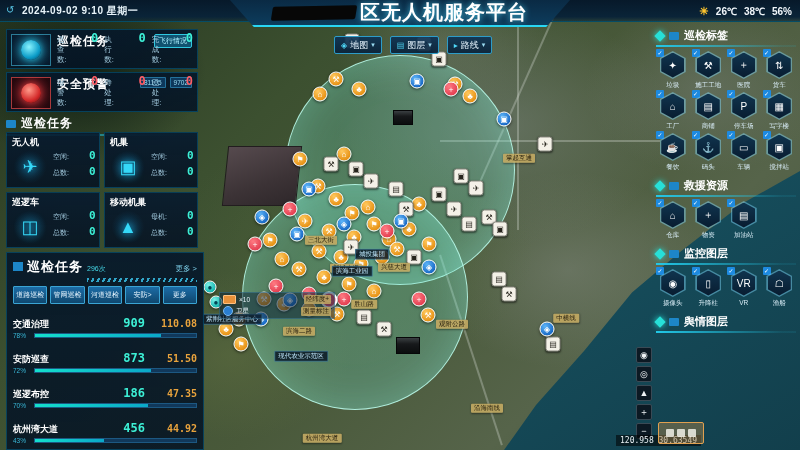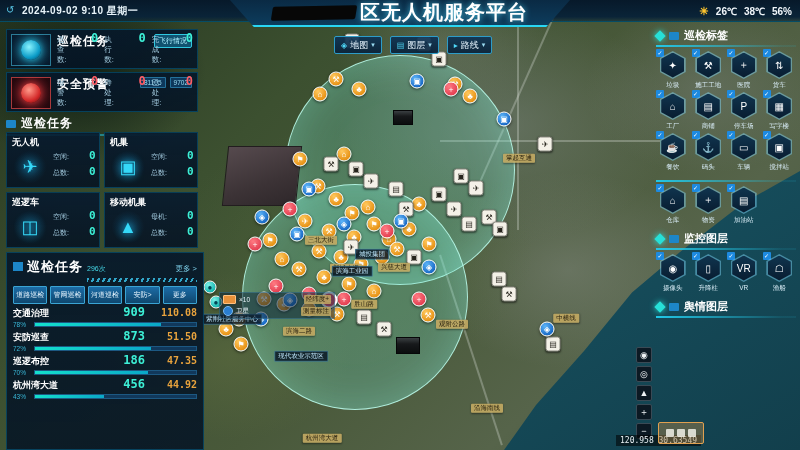--- a/index.html
+++ b/index.html
@@ -96,21 +96,21 @@
   
   #tasks{left:6px;top:252px;width:198px;height:198px;padding:5px 6px;}
   #tasks .hrow{display:flex;align-items:baseline;gap:4px;}
   #tasks .hrow .ttl{color:#fff;font-size:13px;font-weight:bold;letter-spacing:1px;}
   #tasks .hrow .sub{color:#46d8e8;font-size:7px;}
   #tasks .hrow .more{margin-left:auto;color:#7fd2ec;font-size:7.5px;cursor:pointer;}
   #tasks .hatch{height:4px;margin-top:2px;background:repeating-linear-gradient(115deg,rgba(60,200,240,.8) 0 2px,transparent 2px 5px);width:60%;margin-left:40%;}
   #tabrow{display:flex;gap:3px;margin-top:4px;}
   .tab{flex:1;text-align:center;padding:3px 0;font-size:7px;color:#e8f6ff;background:linear-gradient(180deg,#1c6ca6,#0f476e);border:1px solid #3aa4d4;border-radius:1px;cursor:pointer;white-space:nowrap;}
   #empty{text-align:center;color:#eef6fa;font-size:13px;font-weight:bold;letter-spacing:3px;margin:8px 0 4px;}
-  .trow{margin-top:1px;}
+  .trow{margin-top:12px;}
   .trow .l1{display:flex;align-items:baseline;}
   .trow .lab{color:#fff;font-size:9px;font-weight:bold;}
   .trow .cnt{margin-left:auto;color:#3df0d6;font-size:12px;font-weight:bold;font-family:"DejaVu Sans Mono",monospace;}
   .trow .amt{width:52px;text-align:right;color:#e8a33d;font-size:10px;font-weight:bold;font-family:"DejaVu Sans Mono",monospace;}
   .trow .l2{display:flex;align-items:center;gap:3px;margin-top:1px;}
   .trow .sub{color:#39b8d8;font-size:6.5px;width:18px;}
   .trow .bar{flex:1;height:5px;background:rgba(18,60,96,.9);border:1px solid rgba(40,120,170,.5);}
   .trow .bar i{display:block;height:100%;background:linear-gradient(90deg,#14e0cc,#0aa8c8);}
 
   
@@ -567,20 +567,25 @@
           <div class="hexcell">
     <span class="chk">✓</span>
     <span class="hex">
               <i>▣</i>
             </span>
     <span class="hlab">搅拌站</span>
   </div>
         </div>
     </div>
     <div class="rsec">
+      <div class="sechead">
+          <span class="dia"></span>
+          <span class="mini"></span>
+          <span>救援资源</span>
+        </div>
       <div class="underline"></div>
       <div class="hexgrid">
           <div class="hexcell">
     <span class="chk">✓</span>
     <span class="hex">
               <i>⌂</i>
             </span>
     <span class="hlab">仓库</span>
   </div>
           <div class="hexcell">

